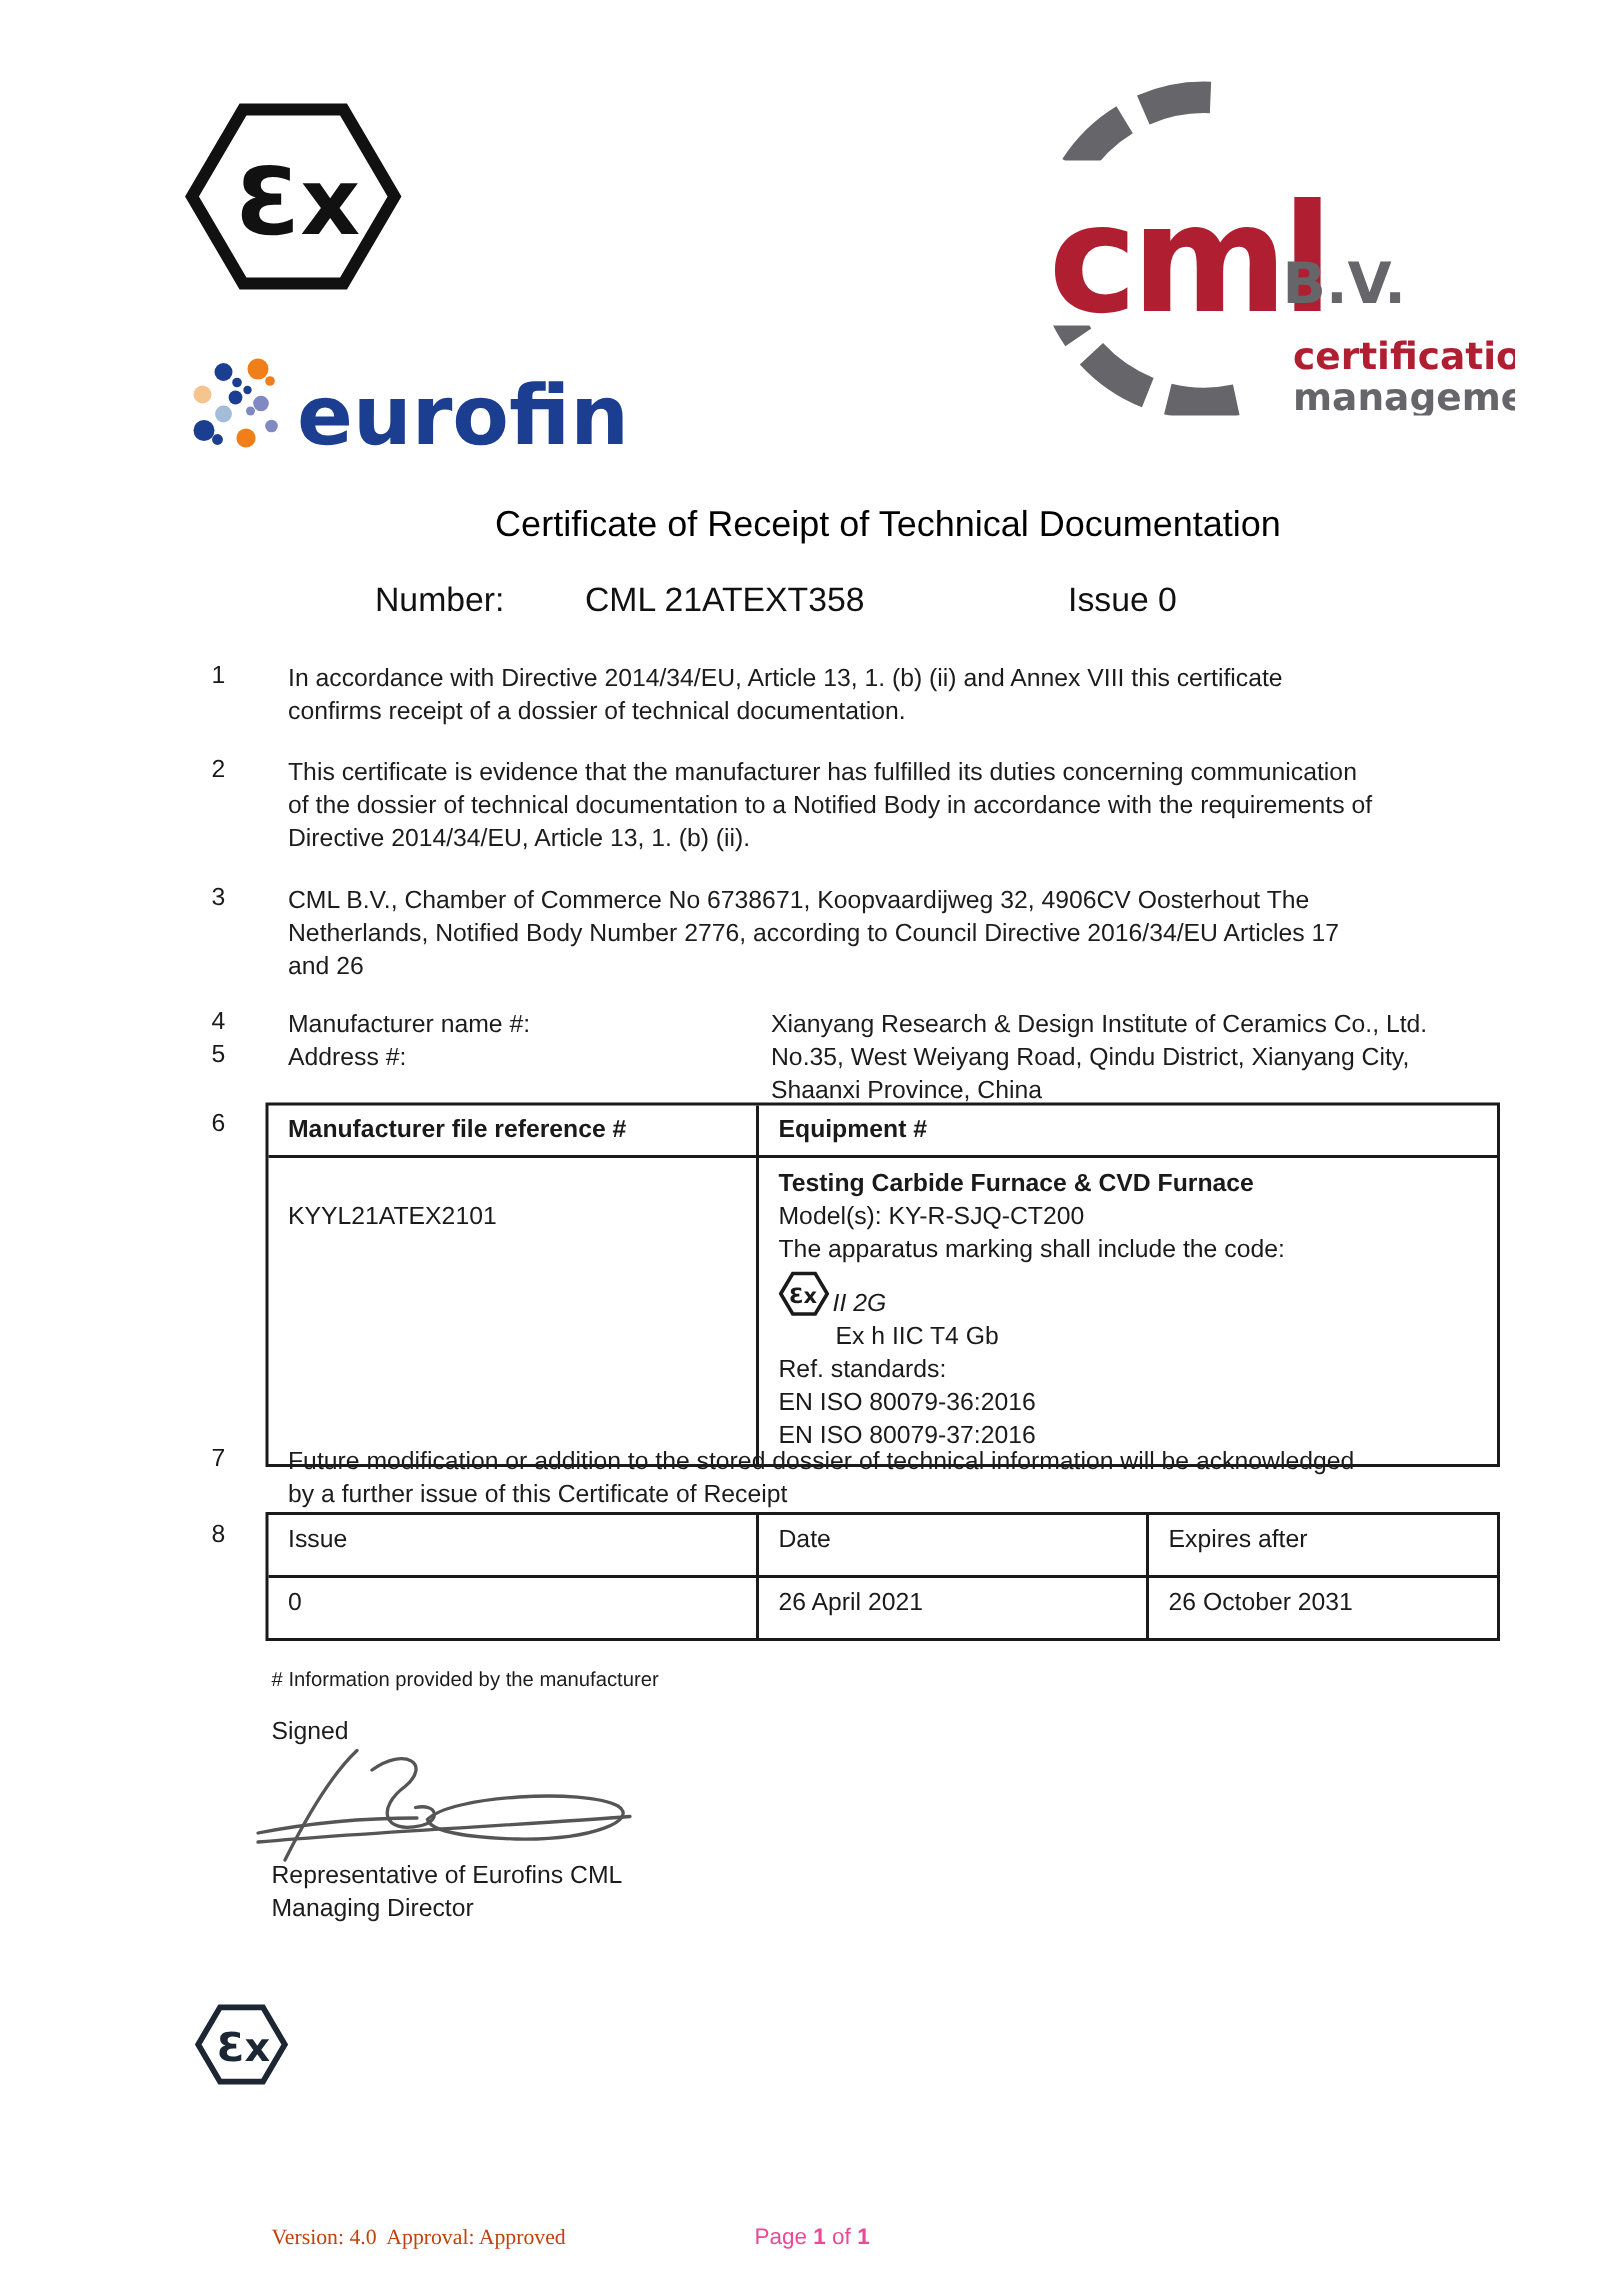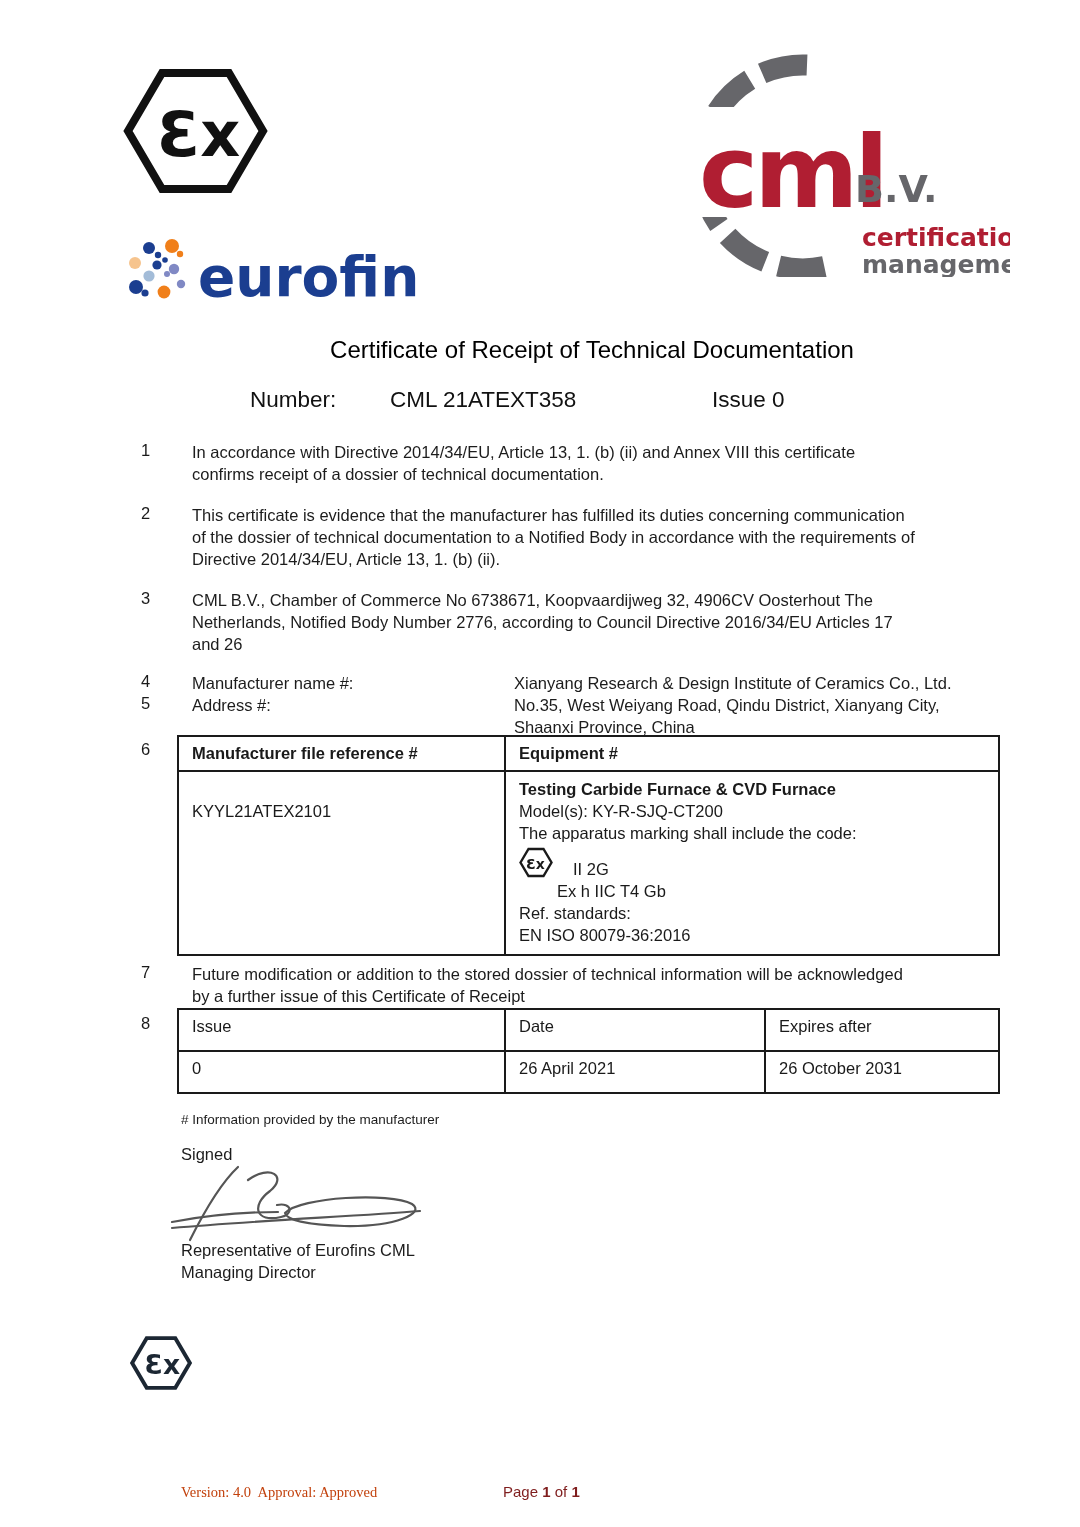--- a/index.html
+++ b/index.html
@@ -19,33 +19,33 @@
   
   .ftable { position:absolute; left:177px; top:735px; width:823px; border:2px solid #1a1a1a; box-sizing:border-box; }
   .ftable .hdr { display:flex; border-bottom:2px solid #1a1a1a; }
   .ftable .hdr > div { padding:7px 12px 7px 13px; font-weight:bold; font-size:16.5px; box-sizing:border-box; }
   .ftable .bdy { display:flex; }
   .col-a { width:327px; border-right:2px solid #1a1a1a; box-sizing:border-box; flex:none; }
   .col-b { flex:1; box-sizing:border-box; }
   .ftable .bdy .col-a { padding:30px 12px 8px 13px; font-size:16.5px; }
   .ftable .bdy .col-b { padding:6px 12px 8px 13px; font-size:16.5px; line-height:22px; }
   .ex-mark-row { display:flex; align-items:flex-end; height:36px; }
-  .ex-mark-row .code { margin-left:20px; }
+  .ex-mark-row .code { margin-left:2px;font-style:italic; }
   .indent-code { padding-left:38px; }
   
   .itable { position:absolute; left:177px; top:1008px; width:823px; border:2px solid #1a1a1a; box-sizing:border-box; font-size:16.5px; }
   .itable .row { display:flex; }
   .itable .row.hdr-row { border-bottom:2px solid #1a1a1a; }
   .itable .c1 { width:327px; border-right:2px solid #1a1a1a; }
   .itable .c2 { width:260px; border-right:2px solid #1a1a1a; }
   .itable .c3 { flex:1; }
   .itable .row > div { padding:7px 12px 11px 13px; box-sizing:border-box; min-height:40px; }
   .small-note { font-size:13.5px; color:#1c1c1c; }
   .footer-version { font-family:"Liberation Serif", serif; font-size:14.5px; white-space:pre; color:#c2410c; }
-  .footer-page { font-size:15px; color:#7f1d1d; }
+  .footer-page { font-size:15px; color:#ec4899; }
   svg text { user-select:none; }
 </style>
 </head>
 <body>
 
 <div class="page">
 
   <div class="abs" style="left:123px; top:66px;">
     <svg width="145" height="130" viewBox="0 0 145 130">
       <polygon points="5,65 39,7 106,7 140,65 106,123 39,123" fill="none" stroke="#111111" stroke-width="8" stroke-linejoin="miter"></polygon>
@@ -138,20 +138,21 @@
         <div class="ex-mark-row">
           <svg width="34" height="31" viewBox="0 0 34 31" style="margin-bottom:2px;">
             <polygon points="1.5,15.5 9.5,2 24.5,2 32.5,15.5 24.5,29 9.5,29" fill="none" stroke="#1a1a1a" stroke-width="2.4"></polygon>
             <text x="7" y="21.5" font-family="DejaVu Sans, sans-serif" font-size="14" font-weight="bold" fill="#1a1a1a">Ɛx</text>
           </svg>
           <span class="code">II 2G</span>
         </div>
         <div class="indent-code">Ex h IIC T4 Gb</div>
         <div>Ref. standards:</div>
         <div>EN ISO 80079-36:2016</div>
+        <div>EN ISO 80079-37:2016</div>
       </div>
     </div>
   </div>
 
   <div class="abs item-num" style="left:141px; top:963px;">7</div>
   <div class="abs body-text" style="left:192px; top:963px; width:800px;">
     <div>Future modification or addition to the stored dossier of technical information will be acknowledged</div>
     <div>by a further issue of this Certificate of Receipt</div>
   </div>
 

